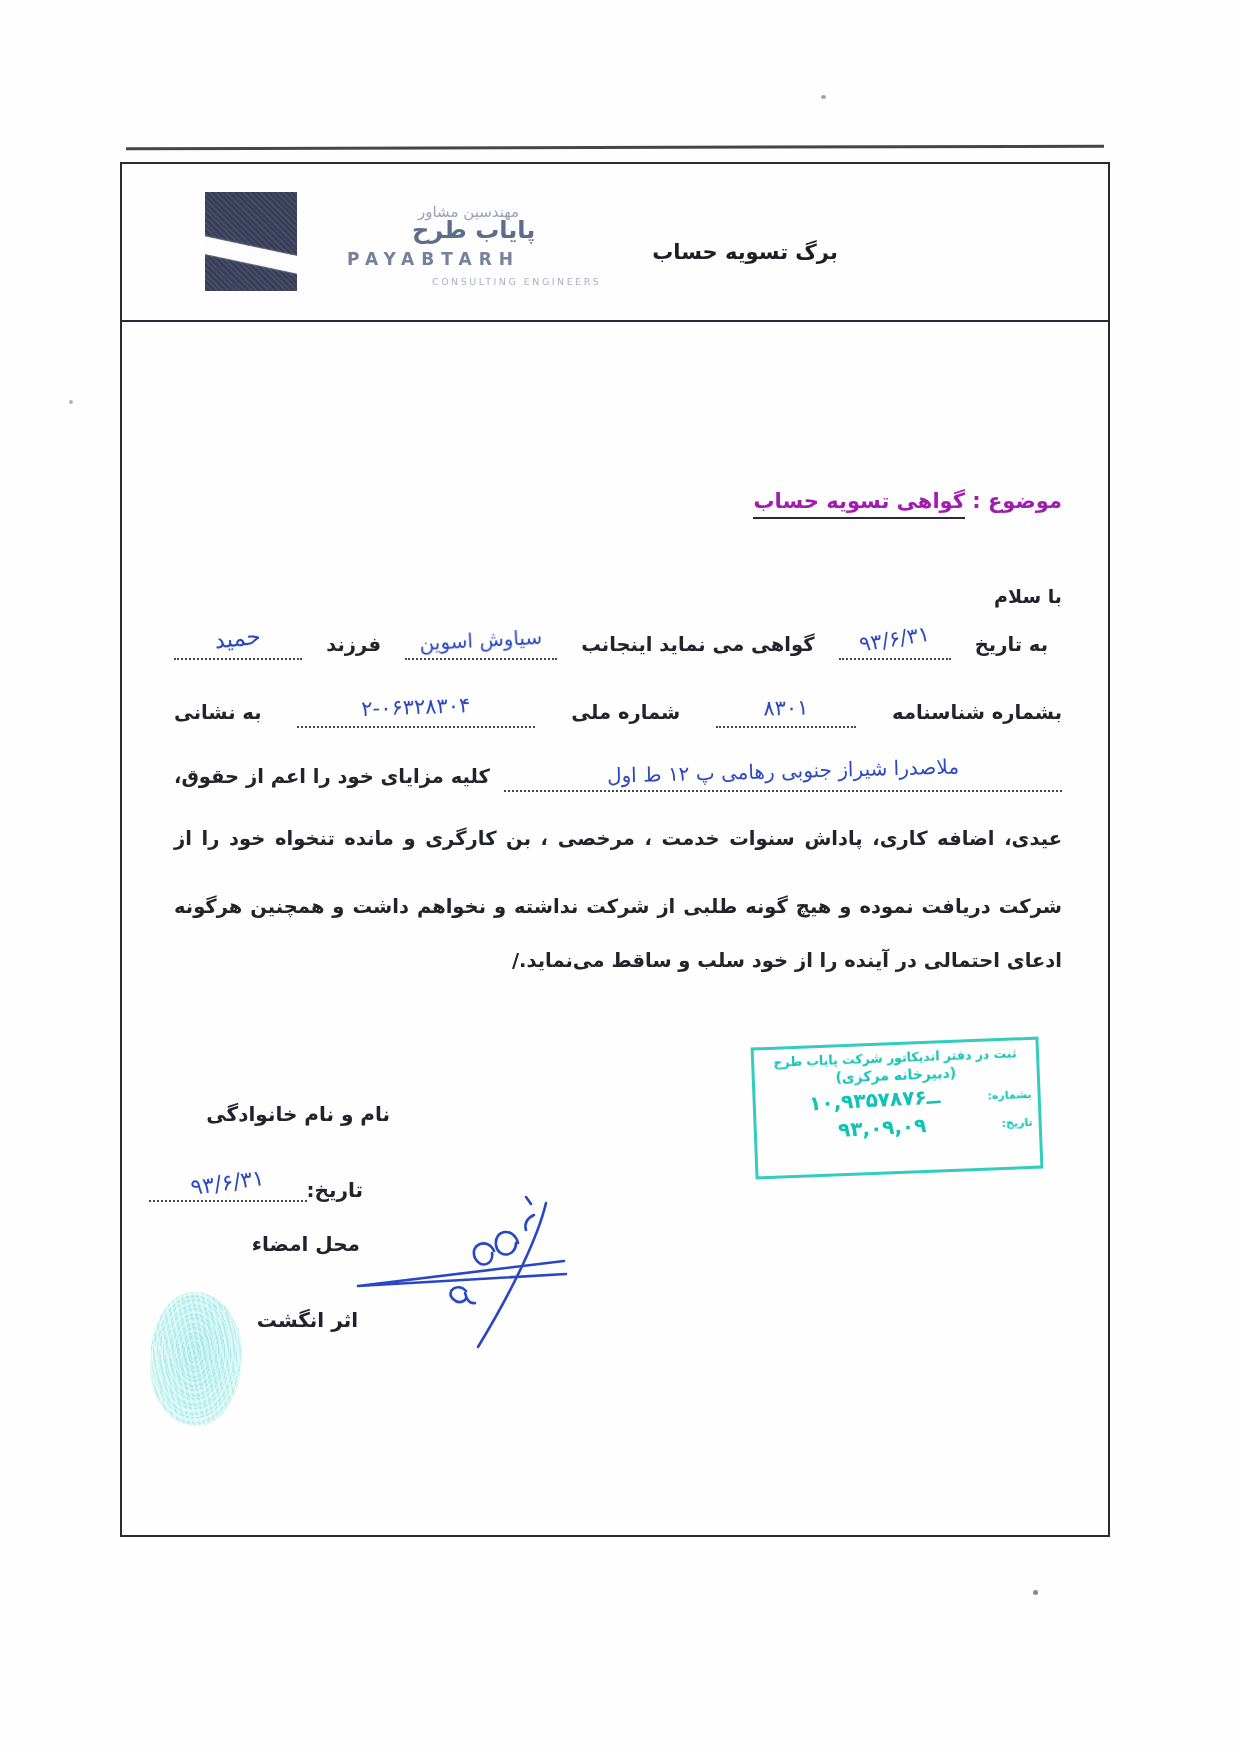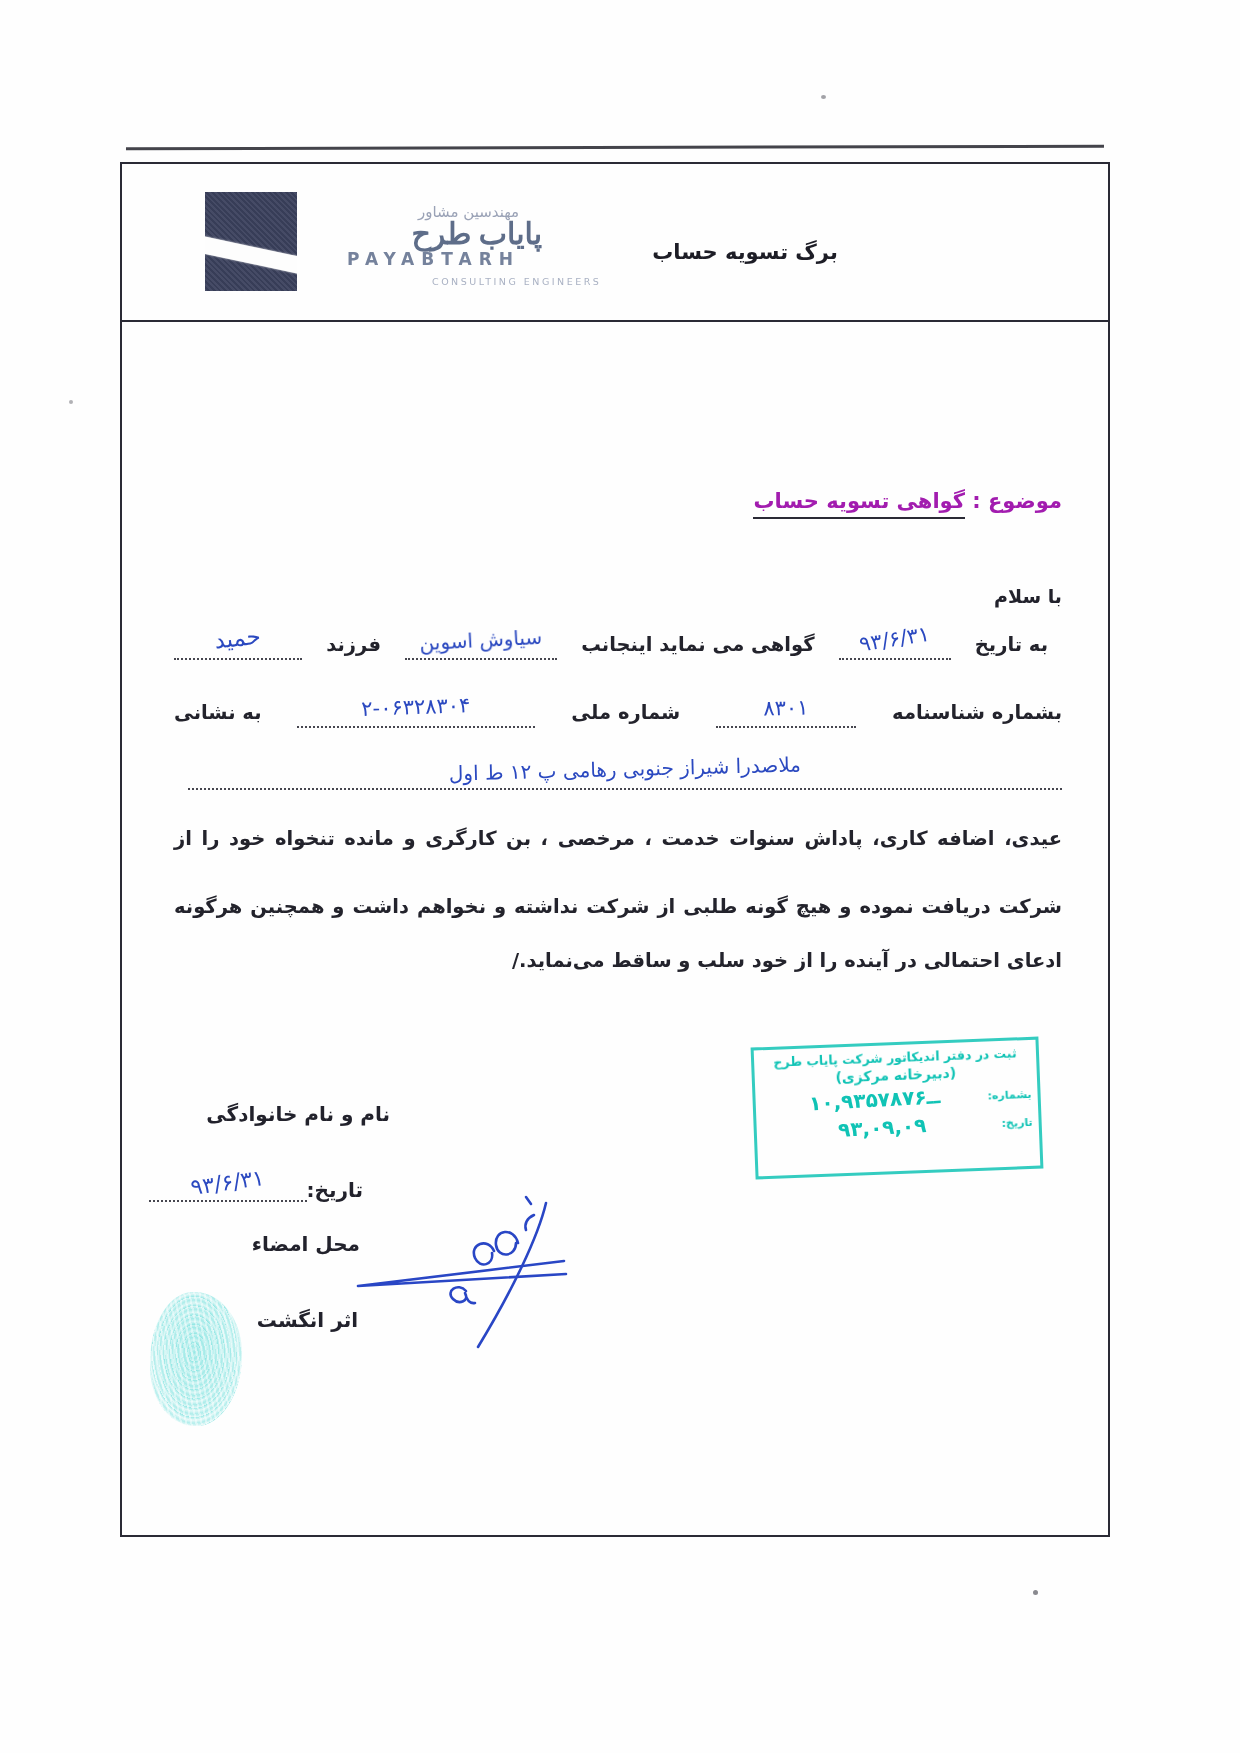--- a/index.html
+++ b/index.html
@@ -31,21 +31,21 @@
     overflow:hidden;
   }
   .logo-stripe{
     position:absolute;left:-12px;top:56px;width:130px;height:17px;
     background:#fdfdfd;transform:rotate(12deg);
     box-shadow:0 0 2px rgba(255,255,255,.8);
   }
   .logo-fa-small{position:absolute;left:418px;top:203px;width:120px;direction:rtl;text-align:left;
     font-size:15px;color:#9aa2b6;filter:blur(.4px);white-space:nowrap;}
   .logo-fa-name{position:absolute;left:412px;top:216px;width:130px;direction:rtl;text-align:left;
-    font-size:30px;font-weight:700;color:#5e6d89;filter:blur(.2px);white-space:nowrap;font-family:Liberation Serif, serif;}
+    font-size:24px;font-weight:700;color:#5e6d89;filter:blur(.2px);white-space:nowrap;}
   .logo-en-name{position:absolute;left:347px;top:249px;font-size:17px;font-weight:700;
     letter-spacing:7px;color:#75829c;filter:blur(.3px);white-space:nowrap;}
   .logo-en-sub{position:absolute;left:432px;top:276px;font-size:9.5px;letter-spacing:2.5px;
     color:#a9b1c3;filter:blur(.4px);white-space:nowrap;}
 
   .hdr-title{position:absolute;left:600px;top:176px;width:400px;text-align:center;direction:rtl;
     font-size:23px;font-weight:700;color:#1d1d26;}
   .hdr-form{position:absolute;left:545px;top:240px;width:400px;text-align:center;direction:rtl;
     font-size:21px;font-weight:700;color:#1d1d26;}
 
@@ -172,20 +172,21 @@
     <span class="fill fill-nid">
       <span class="hw">۲-۰۶۳۲۸۳۰۴</span>
     </span>
     <span class="seg">به نشانی</span>
   </div>
 
   <div class="line l3">
     <span class="fill fill-addr">
       <span class="hw">ملاصدرا شیراز جنوبی رهامی پ ۱۲ ط اول</span>
     </span>
+    <span class="seg">کلیه مزایای خود را اعم از حقوق،</span>
   </div>
 
   <div class="line l4">عیدی، اضافه کاری،  پاداش سنوات خدمت ، مرخصی ، بن کارگری و مانده تنخواه خود را از</div>
   <div class="line l5">شرکت دریافت نموده و هیچ گونه طلبی از شرکت نداشته و نخواهم داشت و همچنین هرگونه</div>
   <div class="line l6">ادعای احتمالی در آینده را از خود سلب و ساقط می‌نماید./</div>
 
   <div class="stamp">
     <div class="s1">ثبت در دفتر اندیکاتور شرکت پایاب طرح</div>
     <div class="s2">(دبیرخانه مرکزی)</div>
     <div class="row">

